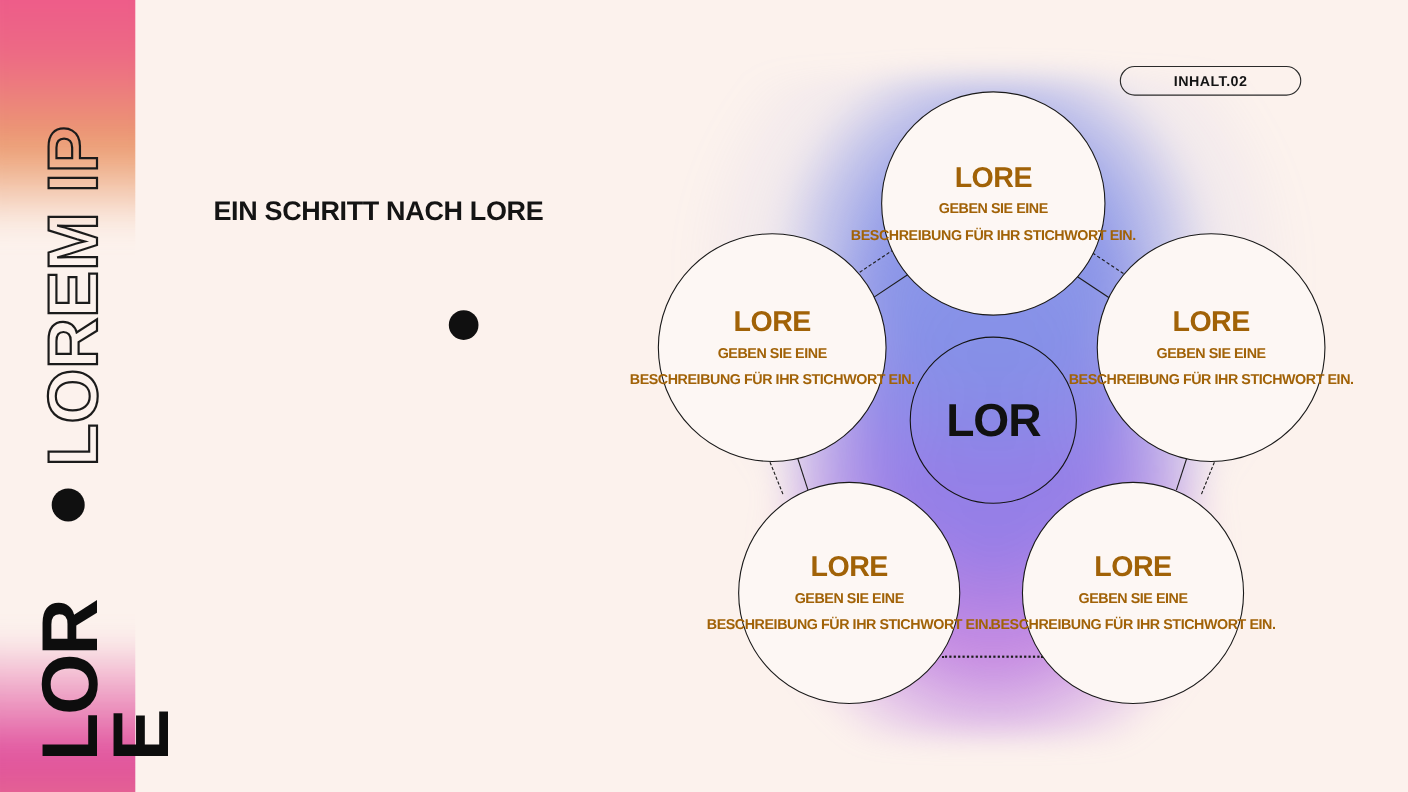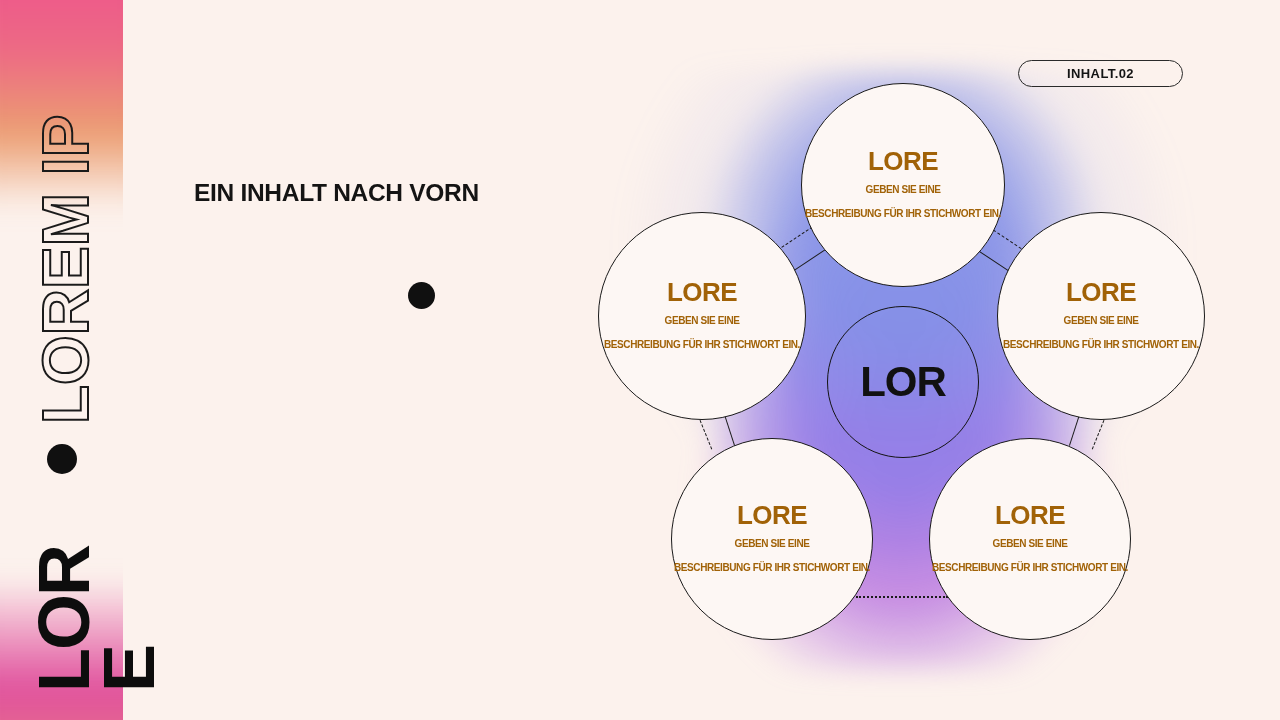--- a/index.html
+++ b/index.html
@@ -45,21 +45,21 @@
   
   .conn{position:absolute;height:0;z-index:2;}
   .conn.dash{border-top:1.6px dashed #1c1c1c;}
   .conn.solid{border-top:1.6px solid #1c1c1c;}
   .conn.dot{border-top:2.4px dotted #1c1c1c;}
 
   
   .node{position:absolute;border-radius:50%;background:#fdf7f4;border:1.8px solid #1a1a1a;z-index:3;
     display:flex;flex-direction:column;align-items:center;justify-content:center;text-align:center;color:#a16207;}
   .node-title{font-size:26px;font-weight:700;letter-spacing:-0.5px;line-height:33px;white-space:nowrap;}
-  .node-sub{font-size:10px;font-weight:700;letter-spacing:-0.4px;line-height:23.5px;white-space:nowrap;}
+  .node-sub{font-size:13px;font-weight:700;letter-spacing:-0.4px;line-height:23.5px;white-space:nowrap;}
   .pos-top{left:801px;top:83px;width:202px;height:202px;}
   .pos-left{left:598px;top:212px;width:206px;height:206px;}
   .pos-right{left:997px;top:212px;width:206px;height:206px;}
   .pos-bl{left:671px;top:438px;width:200px;height:200px;}
   .pos-br{left:929px;top:438px;width:200px;height:200px;}
   .node-center{position:absolute;left:827px;top:306px;width:150px;height:150px;border-radius:50%;
     background:transparent;border:1.8px solid #141414;z-index:4;
     display:flex;align-items:center;justify-content:center;color:#111;}
   .center-label{font-size:42px;font-weight:700;letter-spacing:-1px;}
 </style>
@@ -75,21 +75,21 @@
   <div class="v-outline">LOREM IP</div>
   <div class="side-dot"></div>
   <div class="v-solid">LOR
 E</div>
 
   <div class="badge">
     <span>INHALT.02</span>
   </div>
 
   <div class="title">
-    <div>EIN INHALT NACH VORN</div>
+    <div>EIN SCHRITT NACH LORE</div>
   </div>
   <div class="title-dot"></div>
 
   <div class="glow"></div>
 
   <div class="conn dash" style="left:774px;top:238px;width:42px;transform:rotate(-33.7deg);"></div>
   <div class="conn solid" style="left:788px;top:260px;width:42px;transform:rotate(-33.7deg);"></div>
   <div class="conn dash" style="left:981px;top:236px;width:44px;transform:rotate(33.7deg);"></div>
   <div class="conn solid" style="left:968px;top:258px;width:44px;transform:rotate(33.7deg);"></div>
   <div class="conn dash" style="left:687px;top:432px;width:36px;transform:rotate(68deg);"></div>

